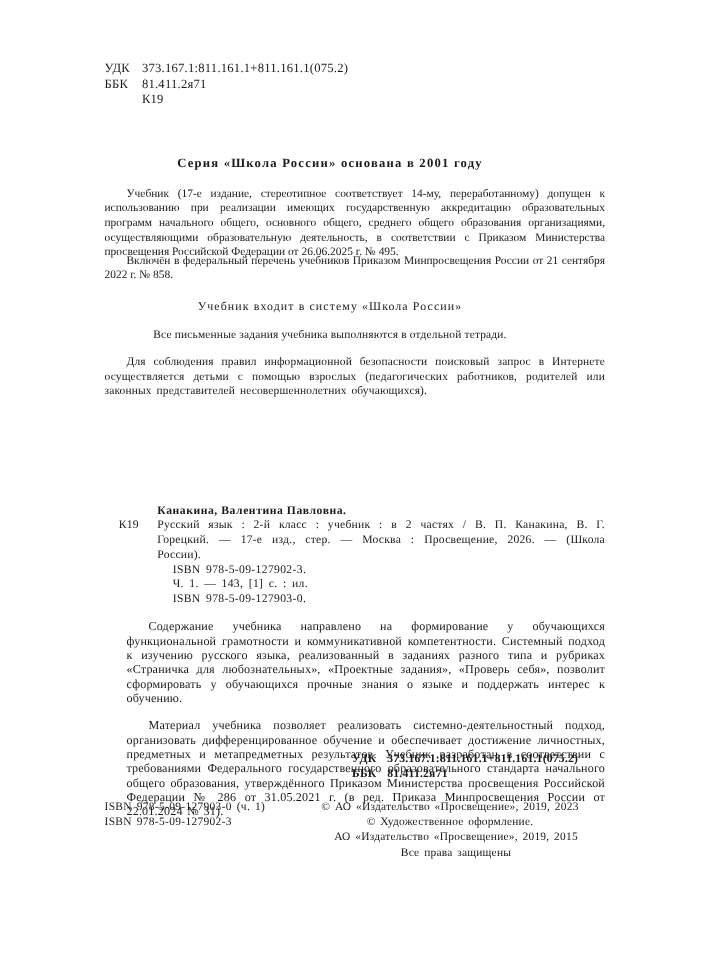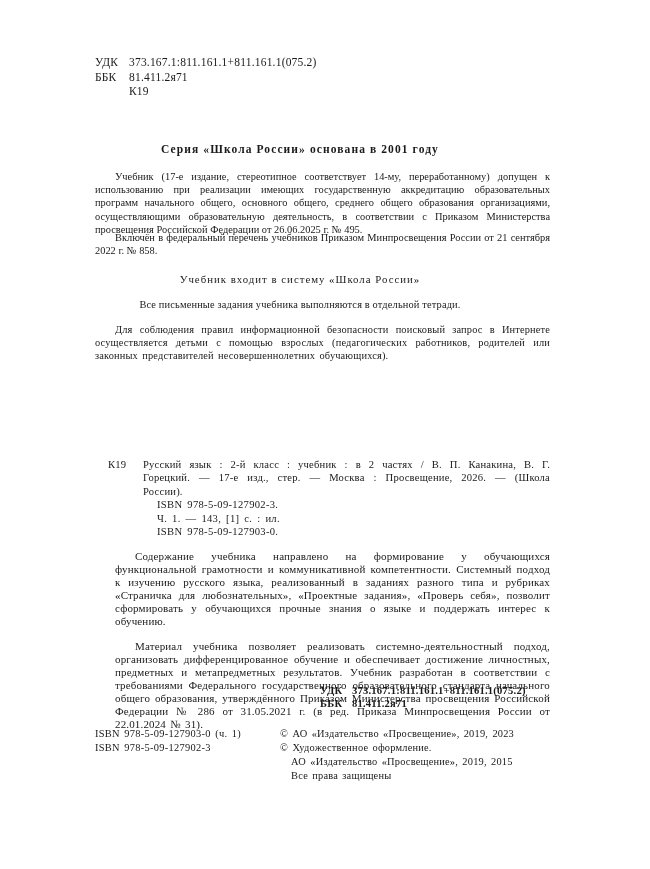--- a/index.html
+++ b/index.html
@@ -161,21 +161,22 @@
     display: flex;
     justify-content: space-between;
     font-size: 10.4px;
     line-height: 14px;
   }
   .isbn-col { letter-spacing: 0.3px; word-spacing: 1.5px; }
   .isbn-col div { white-space: nowrap; }
   .copy-col {
     letter-spacing: 0.2px;
     word-spacing: 1.5px;
-    margin-right: 16px;
+    margin-right: 4px;
+    text-align: center;
   }
   .copy-col div { white-space: nowrap; }
   .copy-indent { padding-left: 11px; }
 </style>
 </head>
 <body>
 
 <div class="page">
 
   <div class="udk-block">
@@ -194,20 +195,21 @@
 
   <div class="para p-included">Включён в федеральный перечень учебников Приказом Минпросвещения России от 21 сентября 2022 г. № 858.</div>
 
   <div class="center-head h-system">Учебник входит в систему «Школа России»</div>
 
   <div class="center-note n-notebook">Все письменные задания учебника выполняются в отдельной тетради.</div>
 
   <div class="para p-safety">Для соблюдения правил информационной безопасности поисковый запрос в Интернете осуществляется детьми с помощью взрослых (педагогических работников, родителей или законных представителей несовершеннолетних обучающихся).</div>
 
   <div class="bib">
+    <div class="bib-author">Канакина, Валентина Павловна.</div>
     <div class="bib-main">
       <span class="bib-sign">К19</span><span>Русский язык : 2-й класс : учебник : в 2 частях / В. П. Канакина, В. Г. Горецкий. — 17-е изд., стер. — Москва : Просвещение, 2026. — (Школа России).</span>
     </div>
     <div class="bib-isbn">ISBN 978-5-09-127902-3.</div>
     <div class="bib-isbn">Ч. 1. — 143, [1] с. : ил.</div>
     <div class="bib-isbn">ISBN 978-5-09-127903-0.</div>
     <div class="annot">Содержание учебника направлено на формирование у обучающихся функциональной грамотности и коммуникативной компетентности. Системный подход к изучению русского языка, реализованный в заданиях разного типа и рубриках «Страничка для любознательных», «Проектные задания», «Проверь себя», позволит сформировать у обучающихся прочные знания о языке и поддержать интерес к обучению.</div>
     <div class="annot">Материал учебника позволяет реализовать системно-деятельностный подход, организовать дифференцированное обучение и обеспечивает достижение личностных, предметных и метапредметных результатов. Учебник разработан в соответствии с требованиями Федерального государственного образовательного стандарта начального общего образования, утверждённого Приказом Министерства просвещения Российской Федерации № 286 от 31.05.2021 г. (в ред. Приказа Минпросвещения России от 22.01.2024 № 31).</div>
   </div>
 

